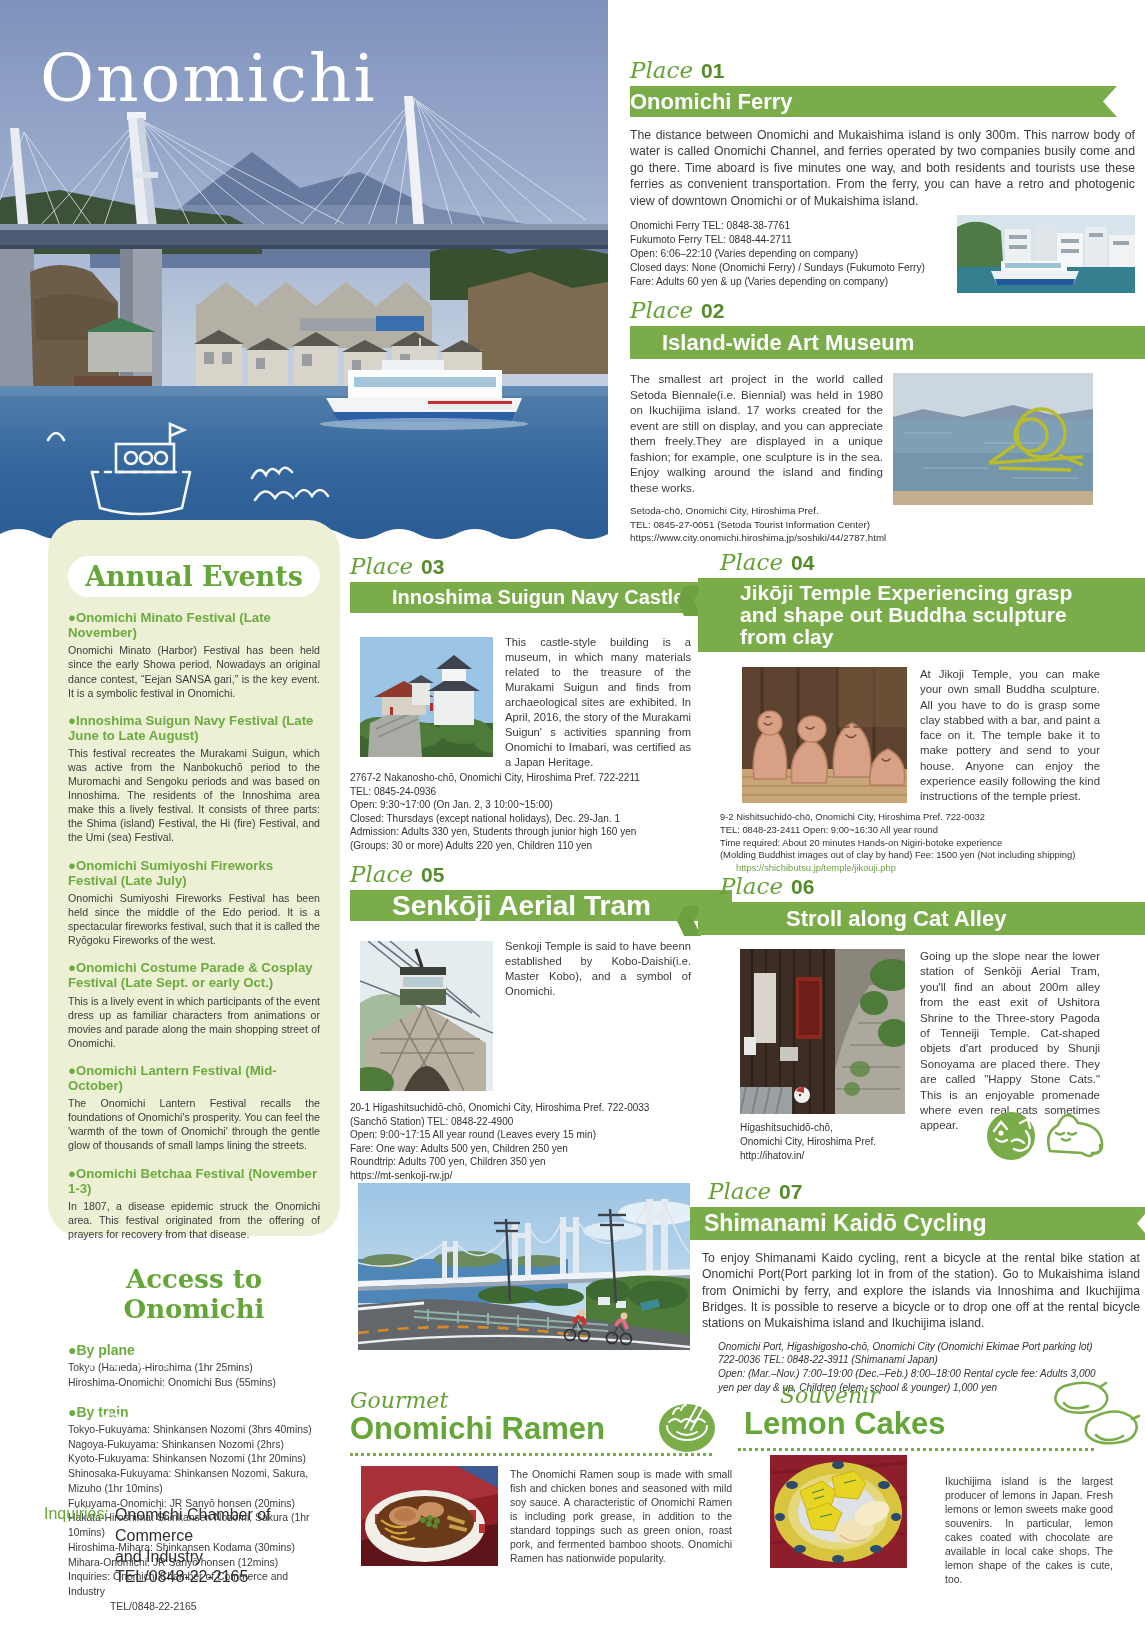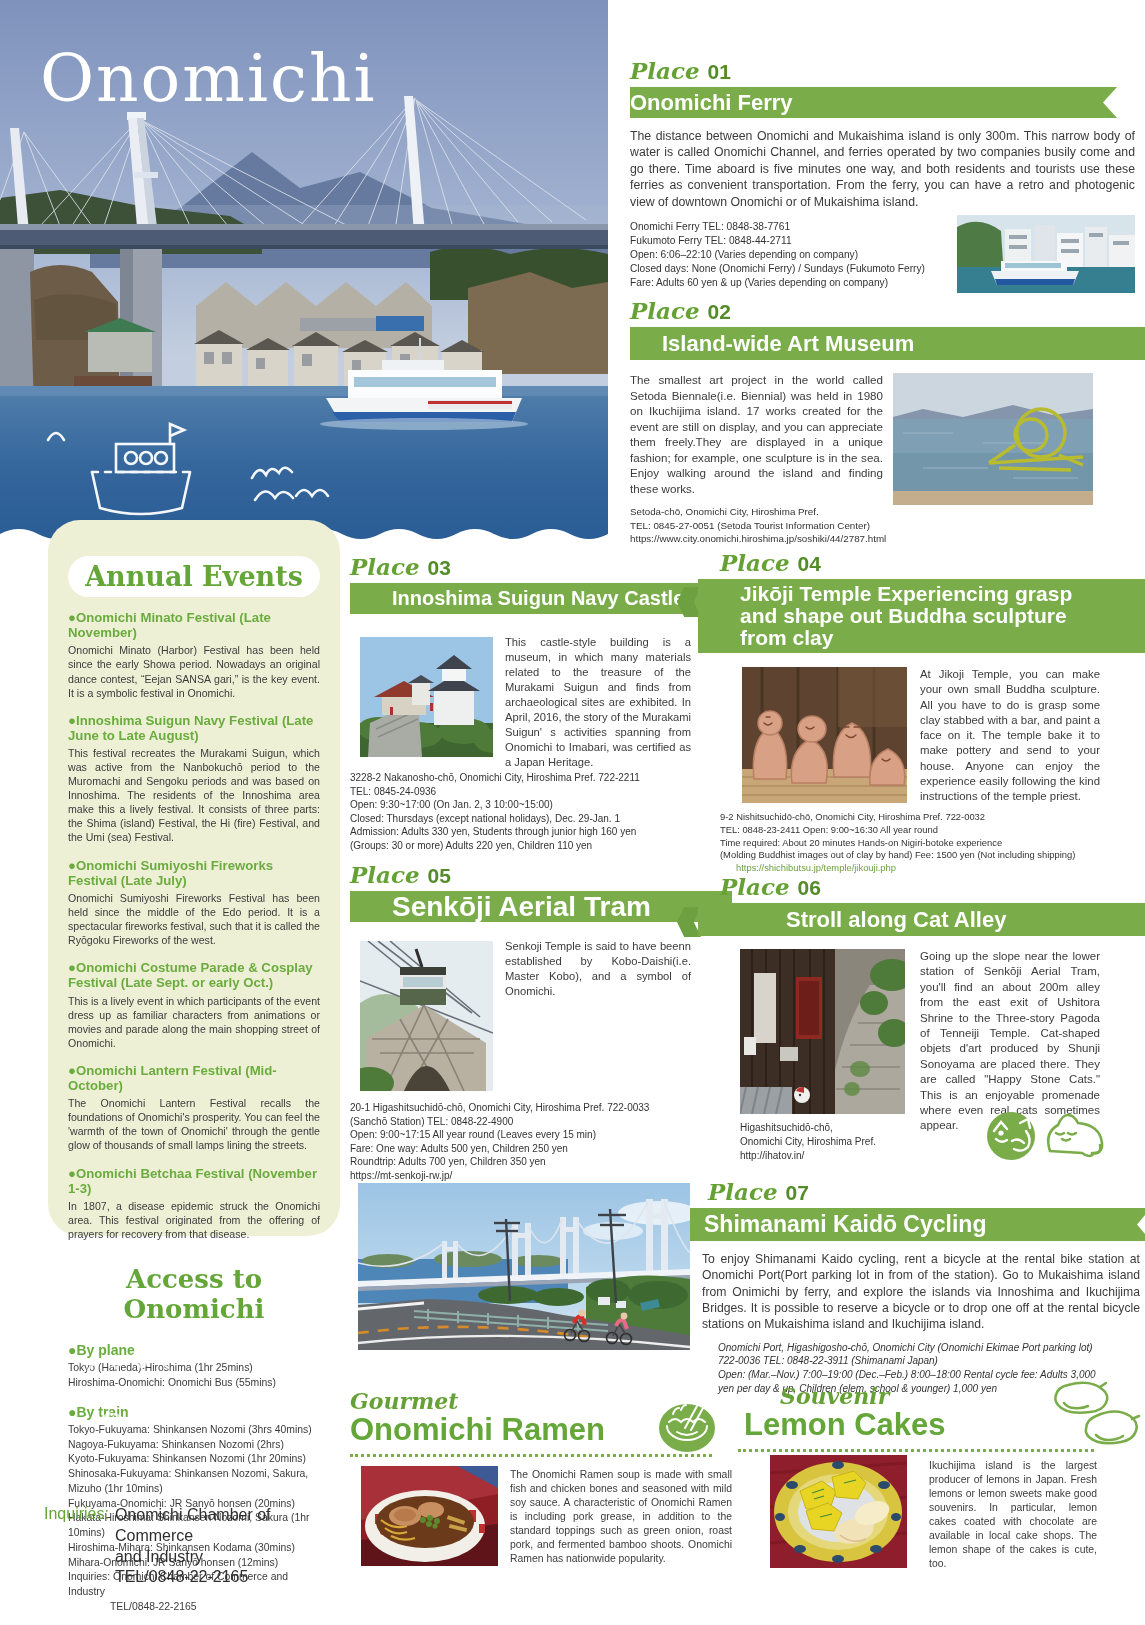--- a/index.html
+++ b/index.html
@@ -5,21 +5,21 @@
   html,body{margin:0;padding:0;background:#fff;}
   .page{position:relative;width:1145px;height:1625px;background:#fff;overflow:hidden;
         font-family:"Liberation Sans",sans-serif;color:#3b3b3b;}
   .abs{position:absolute;}
   
   .hero{left:0;top:0;width:608px;height:543px;}
   .hero-title{position:absolute;left:40px;top:40px;font-family:"DejaVu Serif",serif;
     font-size:66px;color:#ffffff;letter-spacing:2px;font-weight:400;}
   
   .script-row{display:flex;align-items:baseline;gap:8px;}
-  .script{font-family:"DejaVu Serif",serif;font-style:italic;font-weight:bold;
+  .script{font-family:"DejaVu Serif",serif;font-style:italic;font-weight:normal;
     font-size:23px;color:#66a135;}
   .pnum{font-size:21px;font-weight:bold;color:#548c2a;}
   
   .ribbon{background:#7aad4a;color:#fff;font-weight:bold;display:flex;align-items:center;
     clip-path:polygon(0 0,100% 0,calc(100% - 14px) 50%,100% 100%,0 100%);}
   .ribbon.flat{clip-path:none;}
   .tail{position:absolute;width:24px;height:30px;background:#6da040;
     clip-path:polygon(100% 0,30% 0,0 50%,30% 100%,100% 100%,70% 50%);}
   .body-txt{text-align:justify;line-height:1.34;color:#3b3b3b;}
   .details{line-height:1.36;color:#333;}
@@ -326,21 +326,21 @@
         <rect x="82" y="32" width="24" height="12" fill="#f4f5f5"></rect>
         <path d="M76,32 L94,18 L112,32 Z" fill="#3f434e"></path>
         <g fill="#b03030">
             <rect x="30" y="70" width="3" height="8"></rect>
             <rect x="70" y="66" width="3" height="8"></rect>
           </g>
       </svg>
     </div>
     <p class="body-txt" style="position:absolute;left:155px;top:82px;margin:0;width:186px;font-size:11.2px;">This castle-style building is a museum, in which many materials related to the treasure of the Murakami Suigun and finds from archaeological sites are exhibited. In April, 2016, the story of the Murakami Suigun' s activities spanning from Onomichi to Imabari, was certified as a Japan Heritage.</p>
     <div class="details" style="position:absolute;left:0;top:218px;font-size:10px;width:340px;">
-      <div>3228-2 Nakanosho-chō, Onomichi City, Hiroshima Pref. 722-2211</div>
+      <div>2767-2 Nakanosho-chō, Onomichi City, Hiroshima Pref. 722-2211</div>
       <div>TEL: 0845-24-0936</div>
       <div>Open: 9:30~17:00 (On Jan. 2, 3 10:00~15:00)</div>
       <div>Closed: Thursdays (except national holidays), Dec. 29-Jan. 1</div>
       <div>Admission: Adults 330 yen, Students through junior high 160 yen</div>
       <div> (Groups: 30 or more) Adults 220 yen, Children 110 yen</div>
     </div>
   </div>
 
   <div class="abs" style="left:698px;top:549px;width:442px;">
     <div class="script-row" style="padding-left:22px;">
@@ -735,16 +735,16 @@
           <path d="M42,38 l12,-4"></path>
             <path d="M44,44 l10,-3"></path>
             <path d="M74,28 l12,-3"></path>
             <path d="M50,62 l12,-3"></path>
         </g>
         <ellipse cx="84" cy="76" rx="20" ry="12" fill="#f2e2b8" transform="rotate(-14 84 76)"></ellipse>
         <ellipse cx="102" cy="58" rx="18" ry="11" fill="#f6ecc8" transform="rotate(-20 102 58)"></ellipse>
         <path d="M70,80 q12,10 26,4" stroke="#d8bc8c" stroke-width="1.6" fill="none"></path>
       </svg>
     </div>
-    <p class="body-txt" style="position:absolute;left:191px;top:76px;margin:0;width:168px;font-size:10.4px;">Ikuchijima island is the largest producer of lemons in Japan. Fresh lemons or lemon sweets make good souvenirs. In particular, lemon cakes coated with chocolate are available in local cake shops. The lemon shape of the cakes is cute, too.</p>
+    <p class="body-txt" style="position:absolute;left:191px;top:76px;margin:16px;width:168px;font-size:10.4px;">Ikuchijima island is the largest producer of lemons in Japan. Fresh lemons or lemon sweets make good souvenirs. In particular, lemon cakes coated with chocolate are available in local cake shops. The lemon shape of the cakes is cute, too.</p>
   </div>
 
 </div>
 
 </body></html>

